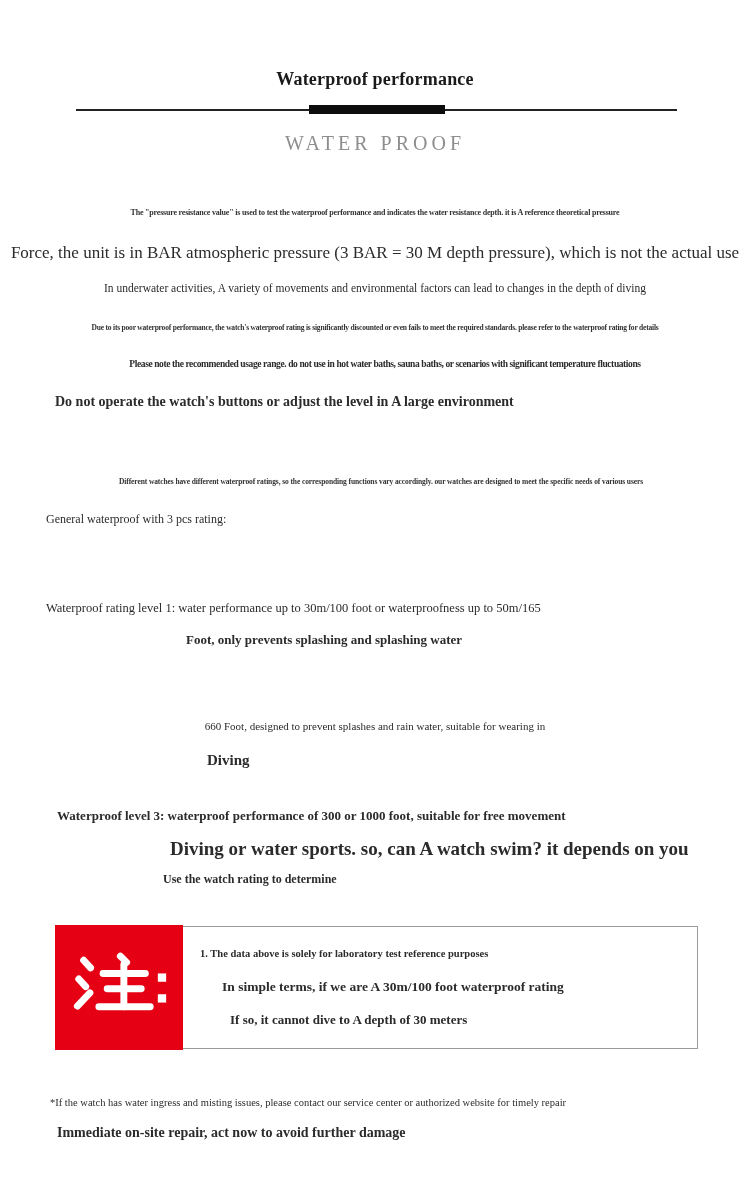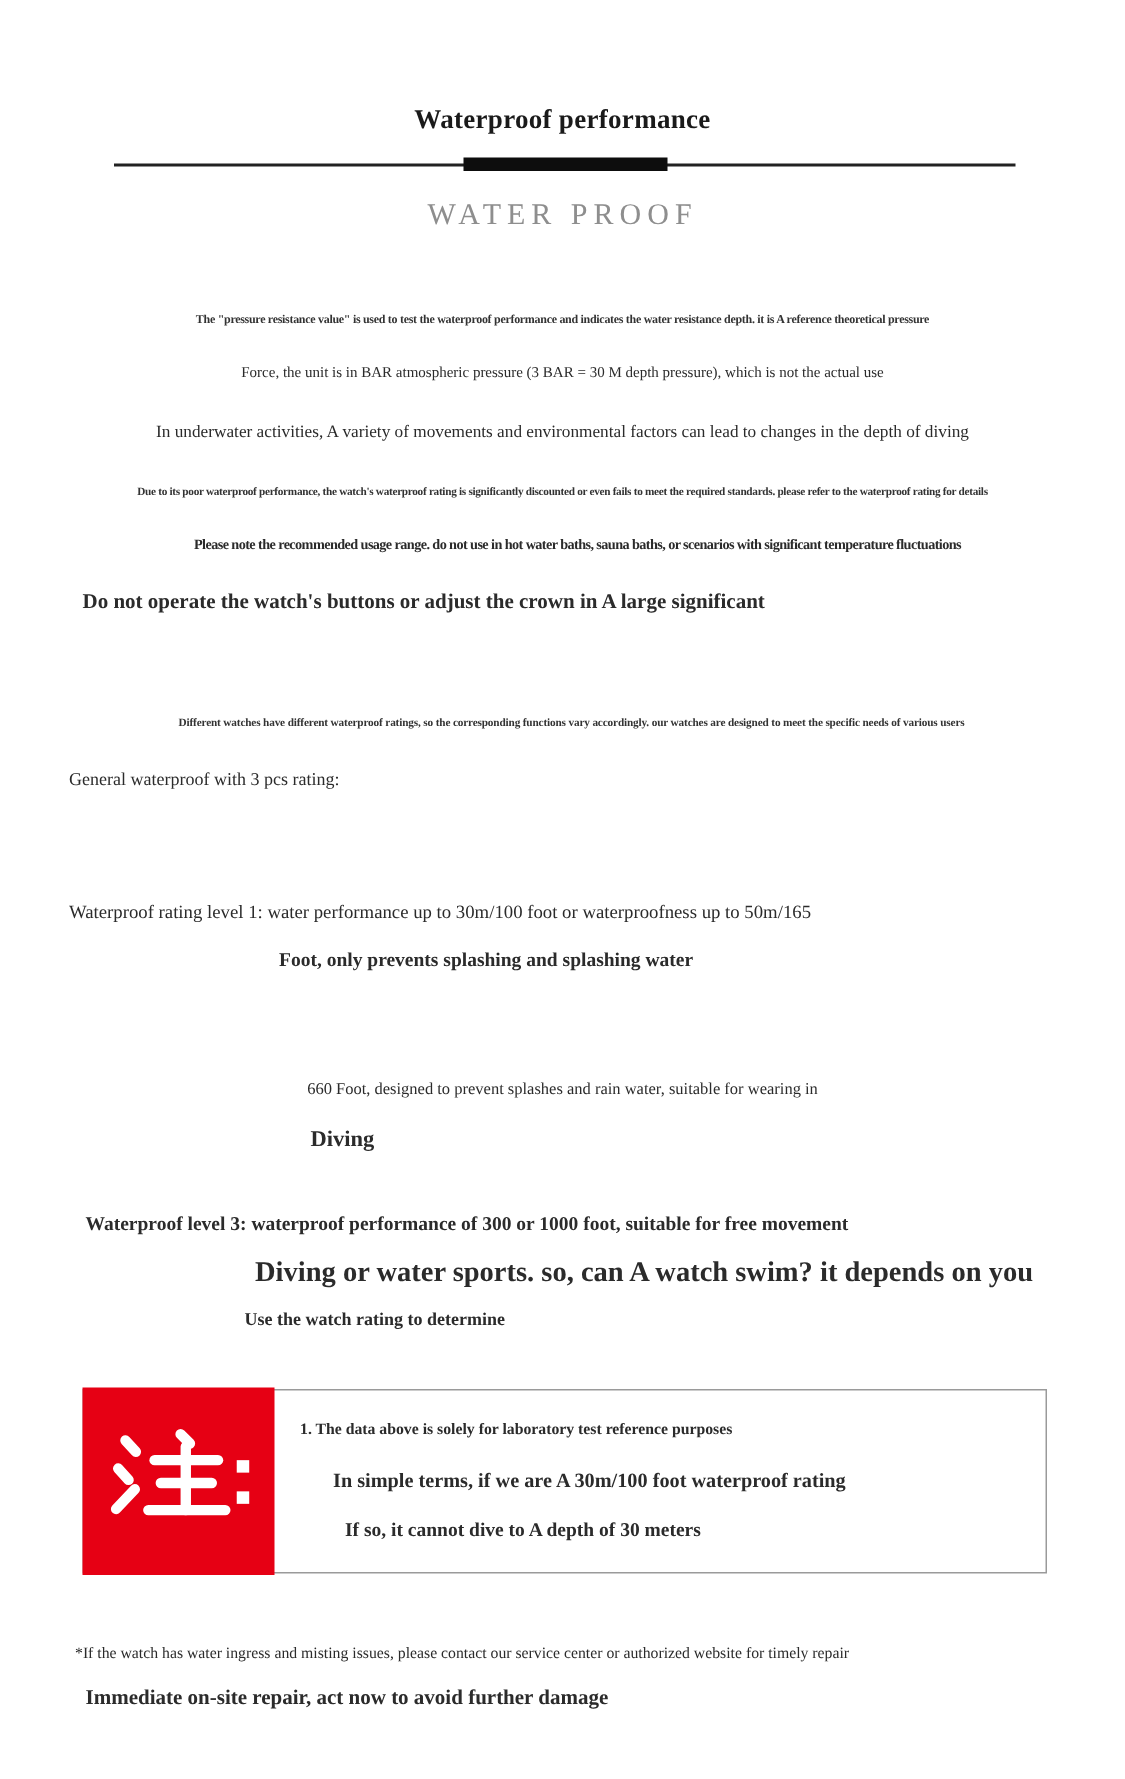--- a/index.html
+++ b/index.html
@@ -7,21 +7,21 @@
     position:relative;width:750px;height:1186px;background:#ffffff;
     font-family:Liberation Serif, serif;color:#2b2b2b;overflow:hidden;
   }
   .abs{position:absolute;white-space:nowrap;line-height:1.2;}
   .ctr{left:0;right:0;text-align:center;}
   .title{top:69px;font-size:18px;font-weight:700;color:#1a1a1a;letter-spacing:.2px;}
   .rule-thin{top:109px;left:76px;width:601px;height:2px;background:#222;}
   .rule-thick{top:105px;left:309px;width:136px;height:9px;background:#0d0d0d;}
   .subtitle{top:131px;font-size:20px;font-weight:400;letter-spacing:4px;color:#8e8e8e;}
   .intro1{top:208px;font-size:8px;font-weight:700;letter-spacing:-.2px;color:#333;}
-  .intro2{top:243px;font-size:10px;}
+  .intro2{top:243px;font-size:17px;}
   .intro3{top:282px;font-size:11.5px;}
   .intro4{top:323px;font-size:7.5px;font-weight:700;letter-spacing:-.2px;color:#333;}
   .intro5{top:359px;font-size:9.5px;font-weight:700;letter-spacing:-.4px;padding-left:20px;}
   .intro6{top:394px;left:55px;font-size:14px;font-weight:700;}
   .intro7{top:477px;font-size:7.5px;font-weight:700;letter-spacing:-.1px;color:#333;padding-left:12px;}
   .intro8{top:512px;left:46px;font-size:12px;}
   .lv1a{top:601px;left:46px;font-size:12.5px;}
   .lv1b{top:632px;left:170px;font-size:13px;font-weight:700;margin-left:16px;}
   .lv2a{top:689px;left:48px;font-size:11.5px;}
   .lv2b{top:720px;font-size:11px;}
@@ -49,21 +49,21 @@
   <div class="abs rule-thin"></div>
   <div class="abs rule-thick"></div>
 
   <div class="abs ctr subtitle">WATER PROOF</div>
 
   <div class="abs ctr intro1">The "pressure resistance value" is used to test the waterproof performance and indicates the water resistance depth. it is A reference theoretical pressure</div>
   <div class="abs ctr intro2">Force, the unit is in BAR atmospheric pressure (3 BAR = 30 M depth pressure), which is not the actual use</div>
   <div class="abs ctr intro3">In underwater activities, A variety of movements and environmental factors can lead to changes in the depth of diving</div>
   <div class="abs ctr intro4">Due to its poor waterproof performance, the watch's waterproof rating is significantly discounted or even fails to meet the required standards. please refer to the waterproof rating for details</div>
   <div class="abs ctr intro5">Please note the recommended usage range. do not use in hot water baths, sauna baths, or scenarios with significant temperature fluctuations</div>
-  <div class="abs intro6">Do not operate the watch's buttons or adjust the crown in A large significant</div>
+  <div class="abs intro6">Do not operate the watch's buttons or adjust the level in A large environment</div>
   <div class="abs ctr intro7">Different watches have different waterproof ratings, so the corresponding functions vary accordingly. our watches are designed to meet the specific needs of various users</div>
   <div class="abs intro8">General waterproof with 3 pcs rating:</div>
 
   <div class="abs lv1a">Waterproof rating level 1: water performance up to 30m/100 foot or waterproofness up to 50m/165</div>
   <div class="abs lv1b">Foot, only prevents splashing and splashing water</div>
 
   <div class="abs ctr lv2b">660 Foot, designed to prevent splashes and rain water, suitable for wearing in</div>
   <div class="abs clipwrap"><span>swimming and daily water activities, but not suitable for diving or high pressure water contact</span></div>
   <div class="abs lv2c">Diving</div>
 

